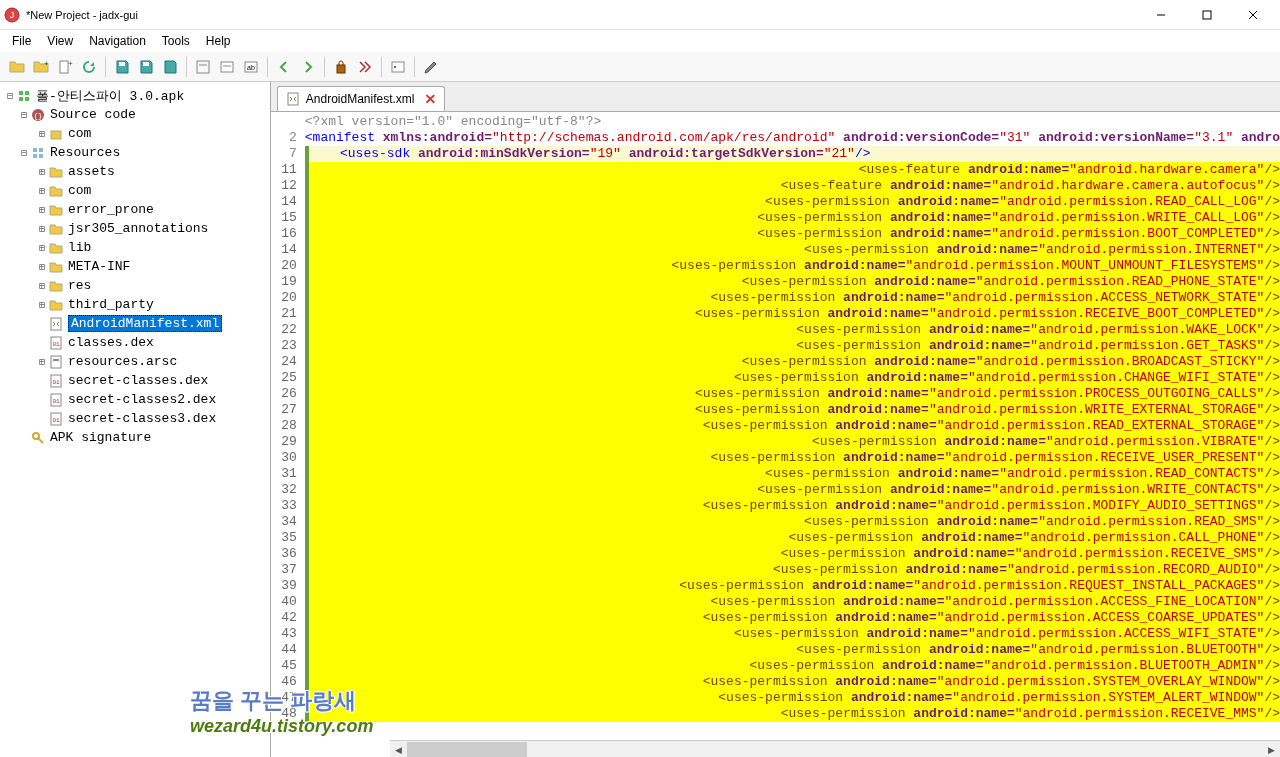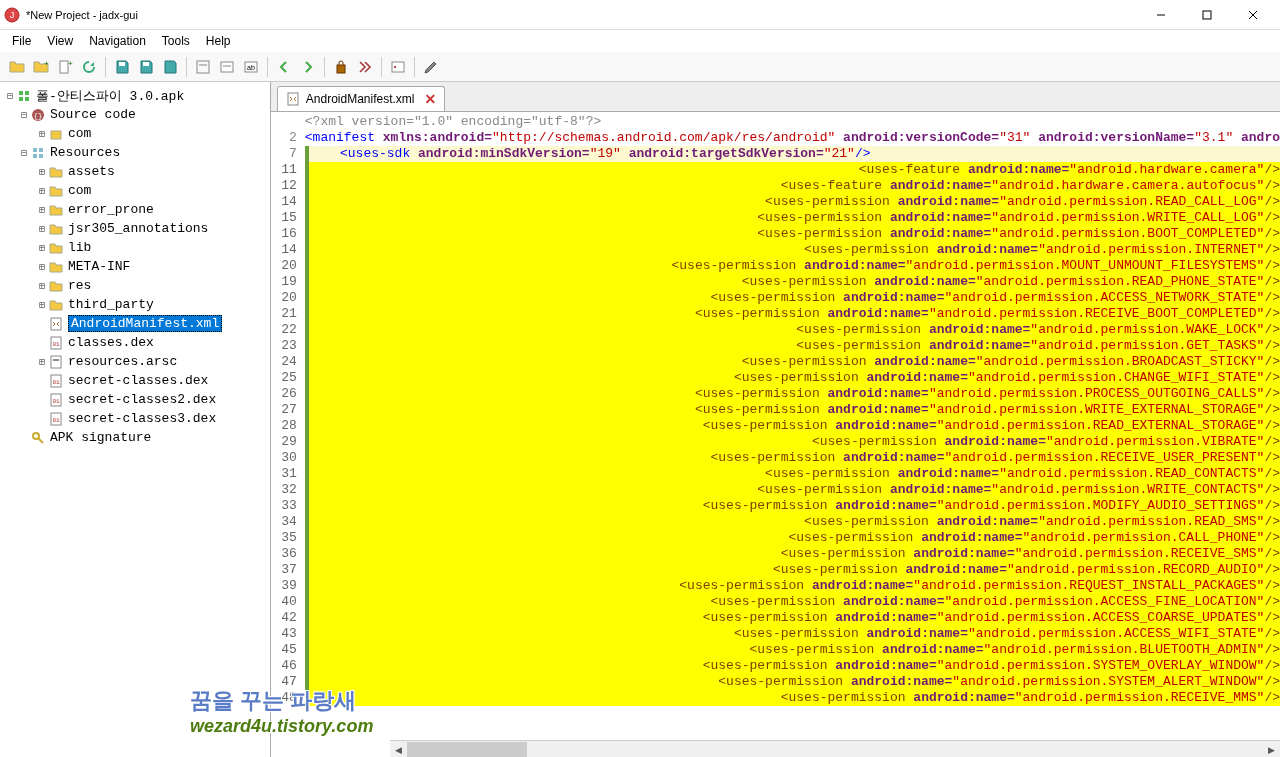--- a/index.html
+++ b/index.html
@@ -422,20 +422,21 @@
         <div class="code-line hl-yellow"><span class="ln">32</span><span class="gutter"></span><span class="code-text">    <span class="c-brown">&lt;uses-permission</span><span class="c-green"> android:name=</span><span class="c-red">"android.permission.WRITE_CONTACTS"</span><span class="c-brown">/&gt;</span></span></div>
         <div class="code-line hl-yellow"><span class="ln">33</span><span class="gutter"></span><span class="code-text">    <span class="c-brown">&lt;uses-permission</span><span class="c-green"> android:name=</span><span class="c-red">"android.permission.MODIFY_AUDIO_SETTINGS"</span><span class="c-brown">/&gt;</span></span></div>
         <div class="code-line hl-yellow"><span class="ln">34</span><span class="gutter"></span><span class="code-text">    <span class="c-brown">&lt;uses-permission</span><span class="c-green"> android:name=</span><span class="c-red">"android.permission.READ_SMS"</span><span class="c-brown">/&gt;</span></span></div>
         <div class="code-line hl-yellow"><span class="ln">35</span><span class="gutter"></span><span class="code-text">    <span class="c-brown">&lt;uses-permission</span><span class="c-green"> android:name=</span><span class="c-red">"android.permission.CALL_PHONE"</span><span class="c-brown">/&gt;</span></span></div>
         <div class="code-line hl-yellow"><span class="ln">36</span><span class="gutter"></span><span class="code-text">    <span class="c-brown">&lt;uses-permission</span><span class="c-green"> android:name=</span><span class="c-red">"android.permission.RECEIVE_SMS"</span><span class="c-brown">/&gt;</span></span></div>
         <div class="code-line hl-yellow"><span class="ln">37</span><span class="gutter"></span><span class="code-text">    <span class="c-brown">&lt;uses-permission</span><span class="c-green"> android:name=</span><span class="c-red">"android.permission.RECORD_AUDIO"</span><span class="c-brown">/&gt;</span></span></div>
         <div class="code-line hl-yellow"><span class="ln">39</span><span class="gutter"></span><span class="code-text">    <span class="c-brown">&lt;uses-permission</span><span class="c-green"> android:name=</span><span class="c-red">"android.permission.REQUEST_INSTALL_PACKAGES"</span><span class="c-brown">/&gt;</span></span></div>
         <div class="code-line hl-yellow"><span class="ln">40</span><span class="gutter"></span><span class="code-text">    <span class="c-brown">&lt;uses-permission</span><span class="c-green"> android:name=</span><span class="c-red">"android.permission.ACCESS_FINE_LOCATION"</span><span class="c-brown">/&gt;</span></span></div>
         <div class="code-line hl-yellow"><span class="ln">42</span><span class="gutter"></span><span class="code-text">    <span class="c-brown">&lt;uses-permission</span><span class="c-green"> android:name=</span><span class="c-red">"android.permission.ACCESS_COARSE_UPDATES"</span><span class="c-brown">/&gt;</span></span></div>
         <div class="code-line hl-yellow"><span class="ln">43</span><span class="gutter"></span><span class="code-text">    <span class="c-brown">&lt;uses-permission</span><span class="c-green"> android:name=</span><span class="c-red">"android.permission.ACCESS_WIFI_STATE"</span><span class="c-brown">/&gt;</span></span></div>
+        <div class="code-line hl-yellow"><span class="ln">44</span><span class="gutter"></span><span class="code-text">    <span class="c-brown">&lt;uses-permission</span><span class="c-green"> android:name=</span><span class="c-red">"android.permission.BLUETOOTH"</span><span class="c-brown">/&gt;</span></span></div>
         <div class="code-line hl-yellow"><span class="ln">45</span><span class="gutter"></span><span class="code-text">    <span class="c-brown">&lt;uses-permission</span><span class="c-green"> android:name=</span><span class="c-red">"android.permission.BLUETOOTH_ADMIN"</span><span class="c-brown">/&gt;</span></span></div>
         <div class="code-line hl-yellow"><span class="ln">46</span><span class="gutter"></span><span class="code-text">    <span class="c-brown">&lt;uses-permission</span><span class="c-green"> android:name=</span><span class="c-red">"android.permission.SYSTEM_OVERLAY_WINDOW"</span><span class="c-brown">/&gt;</span></span></div>
         <div class="code-line hl-yellow"><span class="ln">47</span><span class="gutter"></span><span class="code-text">    <span class="c-brown">&lt;uses-permission</span><span class="c-green"> android:name=</span><span class="c-red">"android.permission.SYSTEM_ALERT_WINDOW"</span><span class="c-brown">/&gt;</span></span></div>
         <div class="code-line hl-yellow"><span class="ln">48</span><span class="gutter"></span><span class="code-text">    <span class="c-brown">&lt;uses-permission</span><span class="c-green"> android:name=</span><span class="c-red">"android.permission.RECEIVE_MMS"</span><span class="c-brown">/&gt;</span></span></div>
       </div>
   </div>
 </div>
 
 <div class="scrollbar-h">
   <div class="arrow" style="left:0">◀</div>

